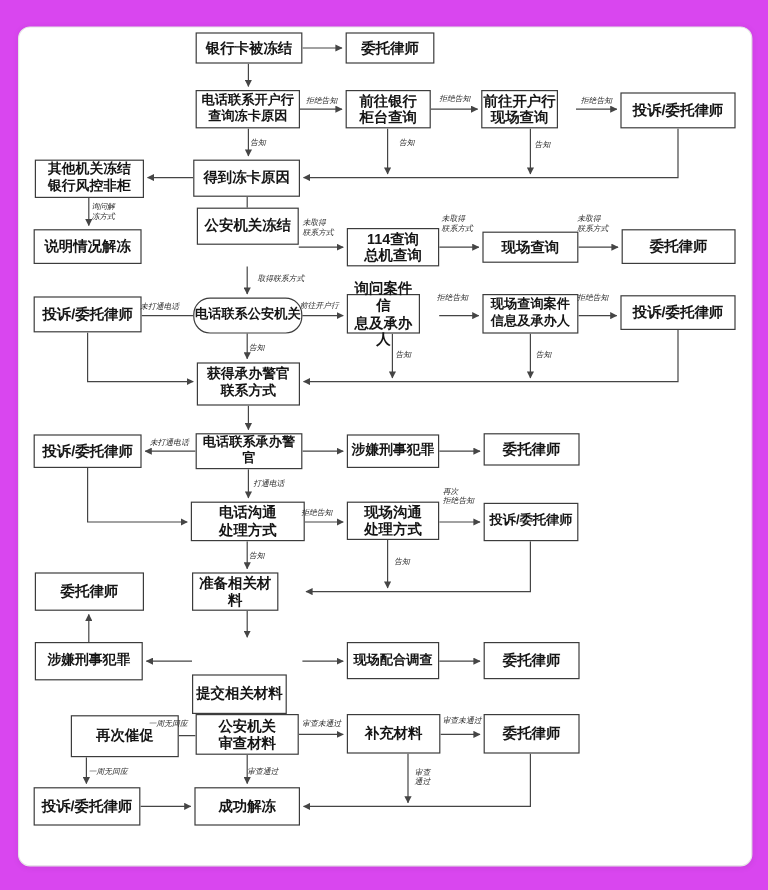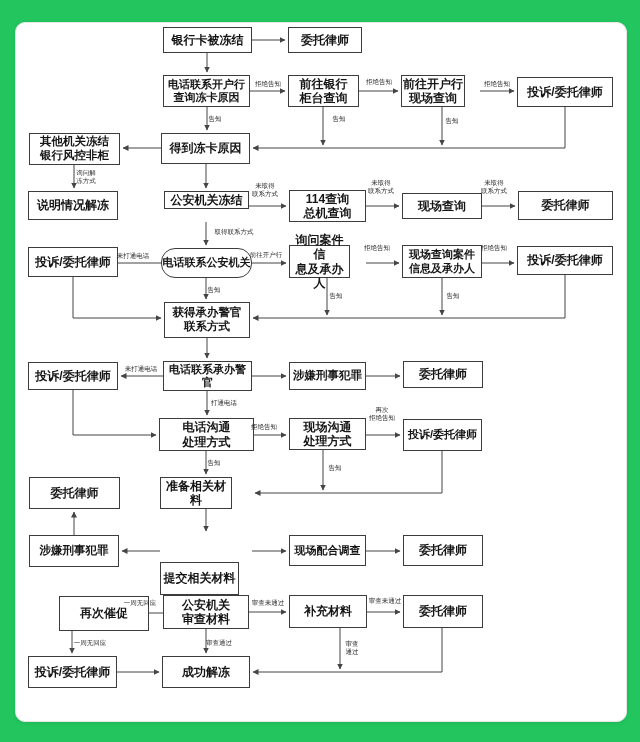--- a/index.html
+++ b/index.html
@@ -1,26 +1,26 @@
 <!DOCTYPE html>
 <html><head>
 <meta charset="utf-8">
 <style>
   html,body{margin:0;padding:0;background:#ffffff;}
-  #stage{position:relative;width:640px;height:742px;background:#22c55e;overflow:hidden;
+  #stage{position:relative;width:640px;height:742px;background:#d946ef;overflow:hidden;
          font-family:"Liberation Sans",sans-serif;}
   #card{position:absolute;left:15px;top:22px;width:610px;height:698px;background:#ffffff;
         border:1px solid #e6e6e6;border-radius:10px;box-shadow:0 1px 5px rgba(0,0,0,.07);}
   #links{position:absolute;left:0;top:0;width:640px;height:742px;pointer-events:none;}
   .node{position:absolute;box-sizing:border-box;background:#ffffff;border:1.3px solid #3c3c3c;
         display:flex;align-items:center;justify-content:center;text-align:center;
         font-weight:bold;color:#151515;font-size:12px;line-height:1.2;white-space:pre-line;
         z-index:2;}
   .edge-label{position:absolute;transform:translate(-50%,-50%);font-family:"DejaVu Serif",serif;
-        font-size:6.5px;line-height:1.3;color:#2b2b2b;text-align:center;
+        font-style:italic;font-size:6.5px;line-height:1.3;color:#2b2b2b;text-align:left;
         white-space:pre-line;z-index:3;background:transparent;}
 </style>
 </head>
 <body>
 
 <div id="stage">
   <div id="card"></div>
   <svg id="links" width="640" height="742" viewBox="0 0 640 742" xmlns="http://www.w3.org/2000/svg">
     <defs>
       <marker id="arrow" markerWidth="6" markerHeight="6" refX="5.5" refY="3" orient="auto" markerUnits="userSpaceOnUse">
@@ -85,21 +85,21 @@
 查询冻卡原因</div>
       <div class="node" style="left: 288px; top: 75px; width: 71px; height: 32px;">前往银行
 柜台查询</div>
       <div class="node" style="left: 401px; top: 75px; width: 64px; height: 32px;">前往开户行
 现场查询</div>
       <div class="node" style="left: 517px; top: 77px; width: 96px; height: 30px;">投诉/委托律师</div>
       <div class="node" style="left: 29px; top: 133px; width: 91px; height: 32px; font-size: 11.5px;">其他机关冻结
 银行风控非柜</div>
       <div class="node" style="left: 161px; top: 133px; width: 89px; height: 31px;">得到冻卡原因</div>
       <div class="node" style="left: 28px; top: 191px; width: 90px; height: 29px;">说明情况解冻</div>
-      <div class="node" style="left: 164px; top: 191px; width: 85px; height: 18px; font-family: Liberation Serif, serif;">公安机关冻结</div>
+      <div class="node" style="left: 164px; top: 173px; width: 85px; height: 31px; font-family: Liberation Serif, serif;">公安机关冻结</div>
       <div class="node" style="left: 289px; top: 190px; width: 77px; height: 32px;">114查询
 总机查询</div>
       <div class="node" style="left: 402px; top: 193px; width: 80px; height: 26px;">现场查询</div>
       <div class="node" style="left: 518px; top: 191px; width: 95px; height: 29px;">委托律师</div>
       <div class="node" style="left: 28px; top: 247px; width: 90px; height: 30px;">投诉/委托律师</div>
       <div class="node" style="left: 161px; top: 248px; width: 91px; height: 30px; font-size: 11px; border-radius: 14px;">电话联系公安机关</div>
       <div class="node" style="left: 289px; top: 245px; width: 61px; height: 33px;">询问案件信
 息及承办人</div>
       <div class="node" style="left: 402px; top: 245px; width: 80px; height: 33px; font-size: 11px;">现场查询案件
 信息及承办人</div>

